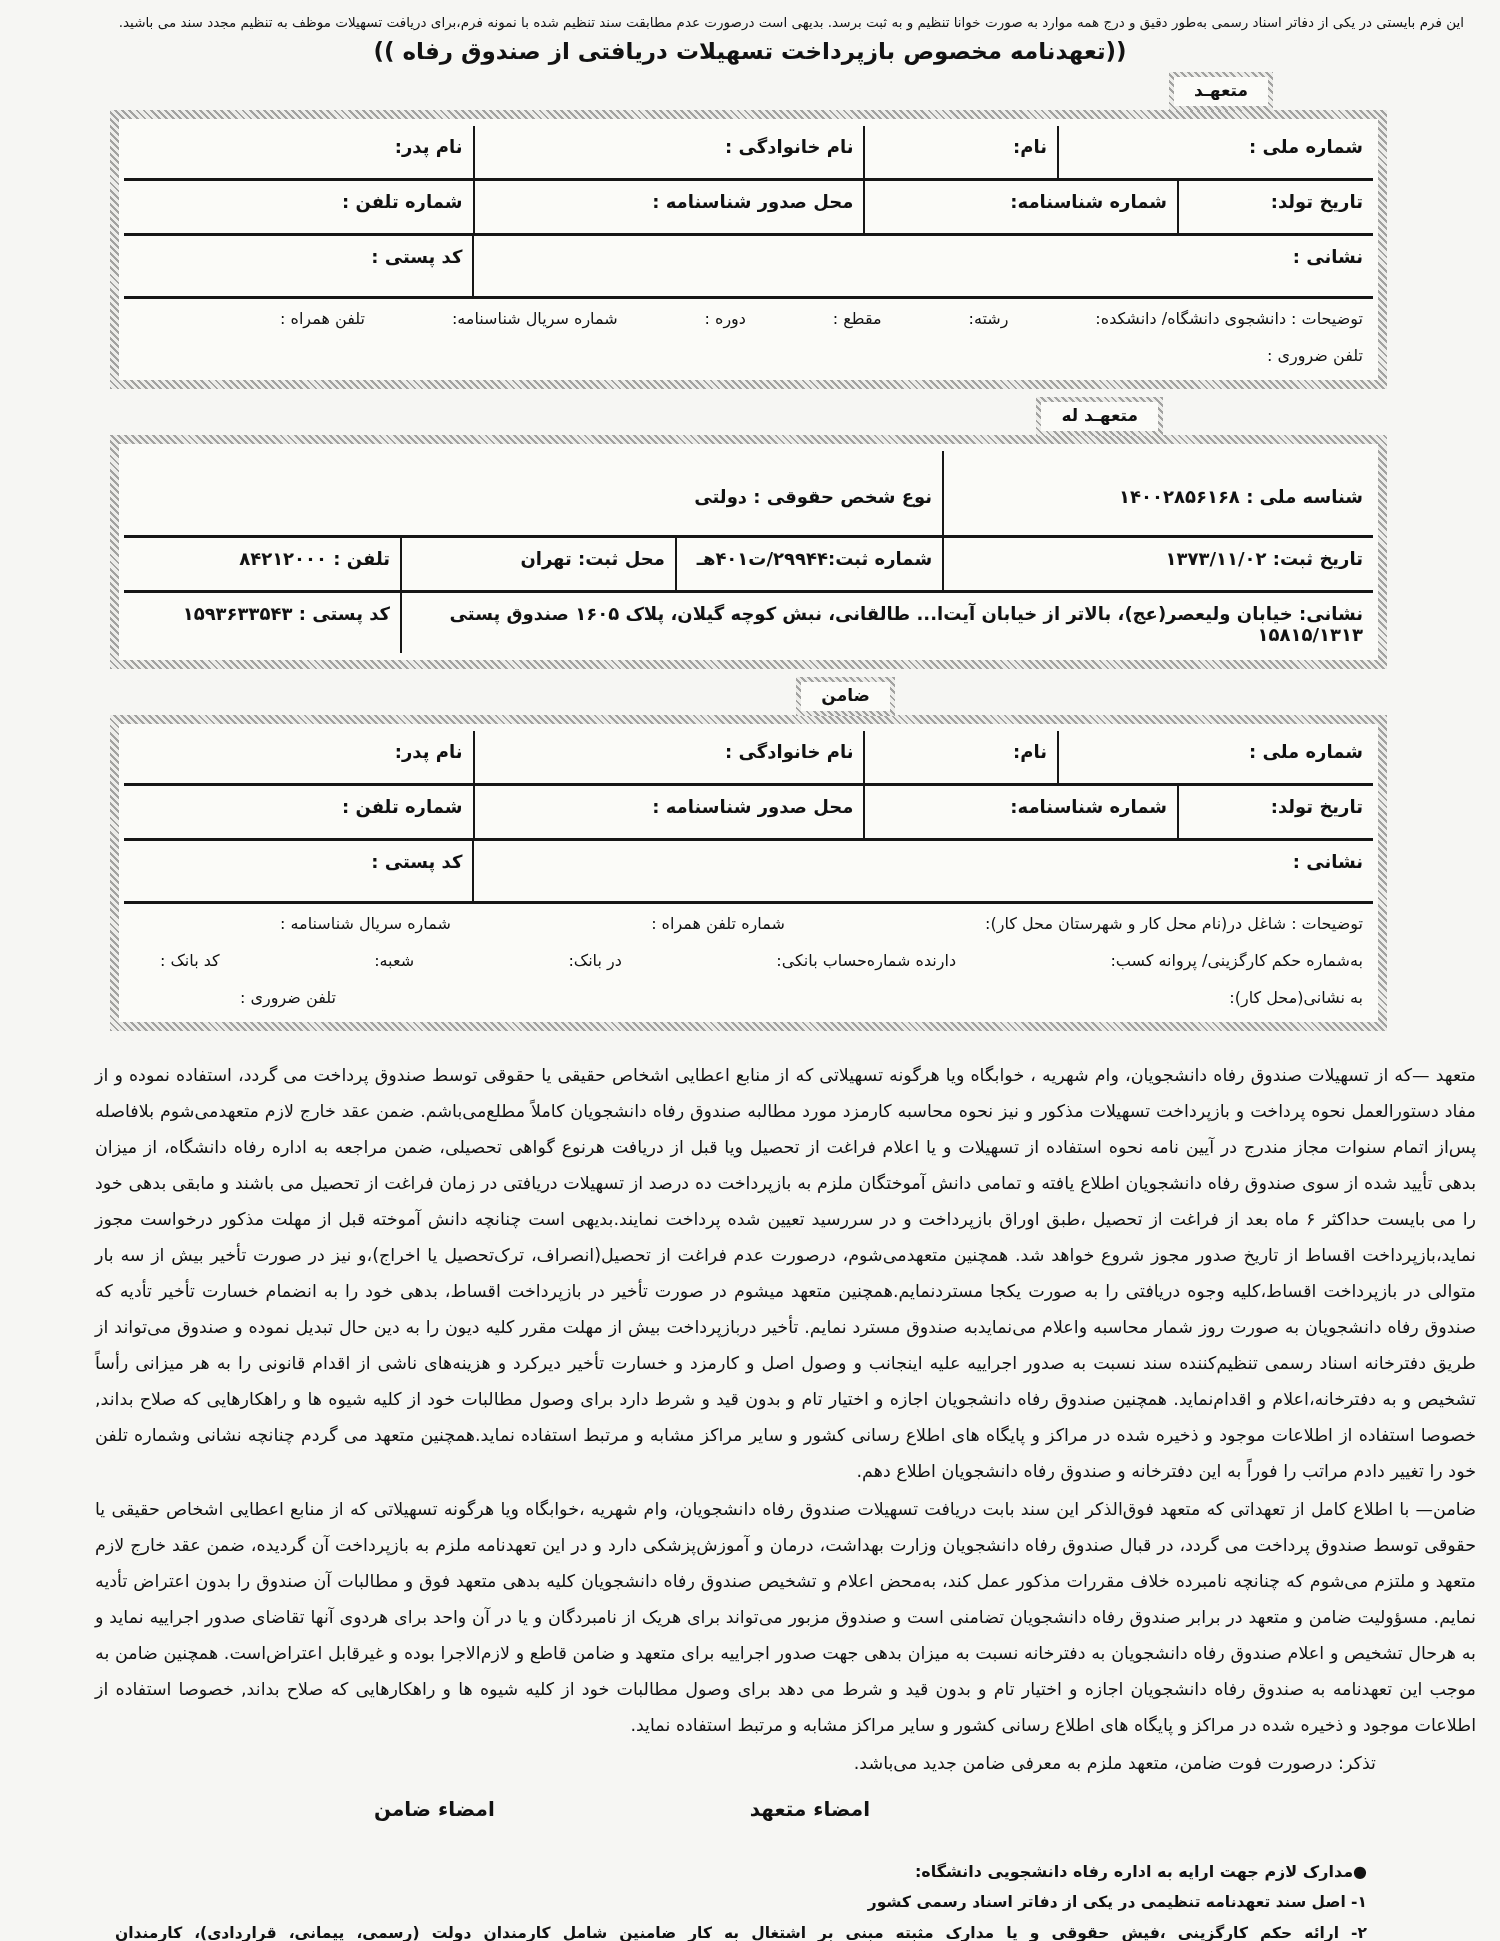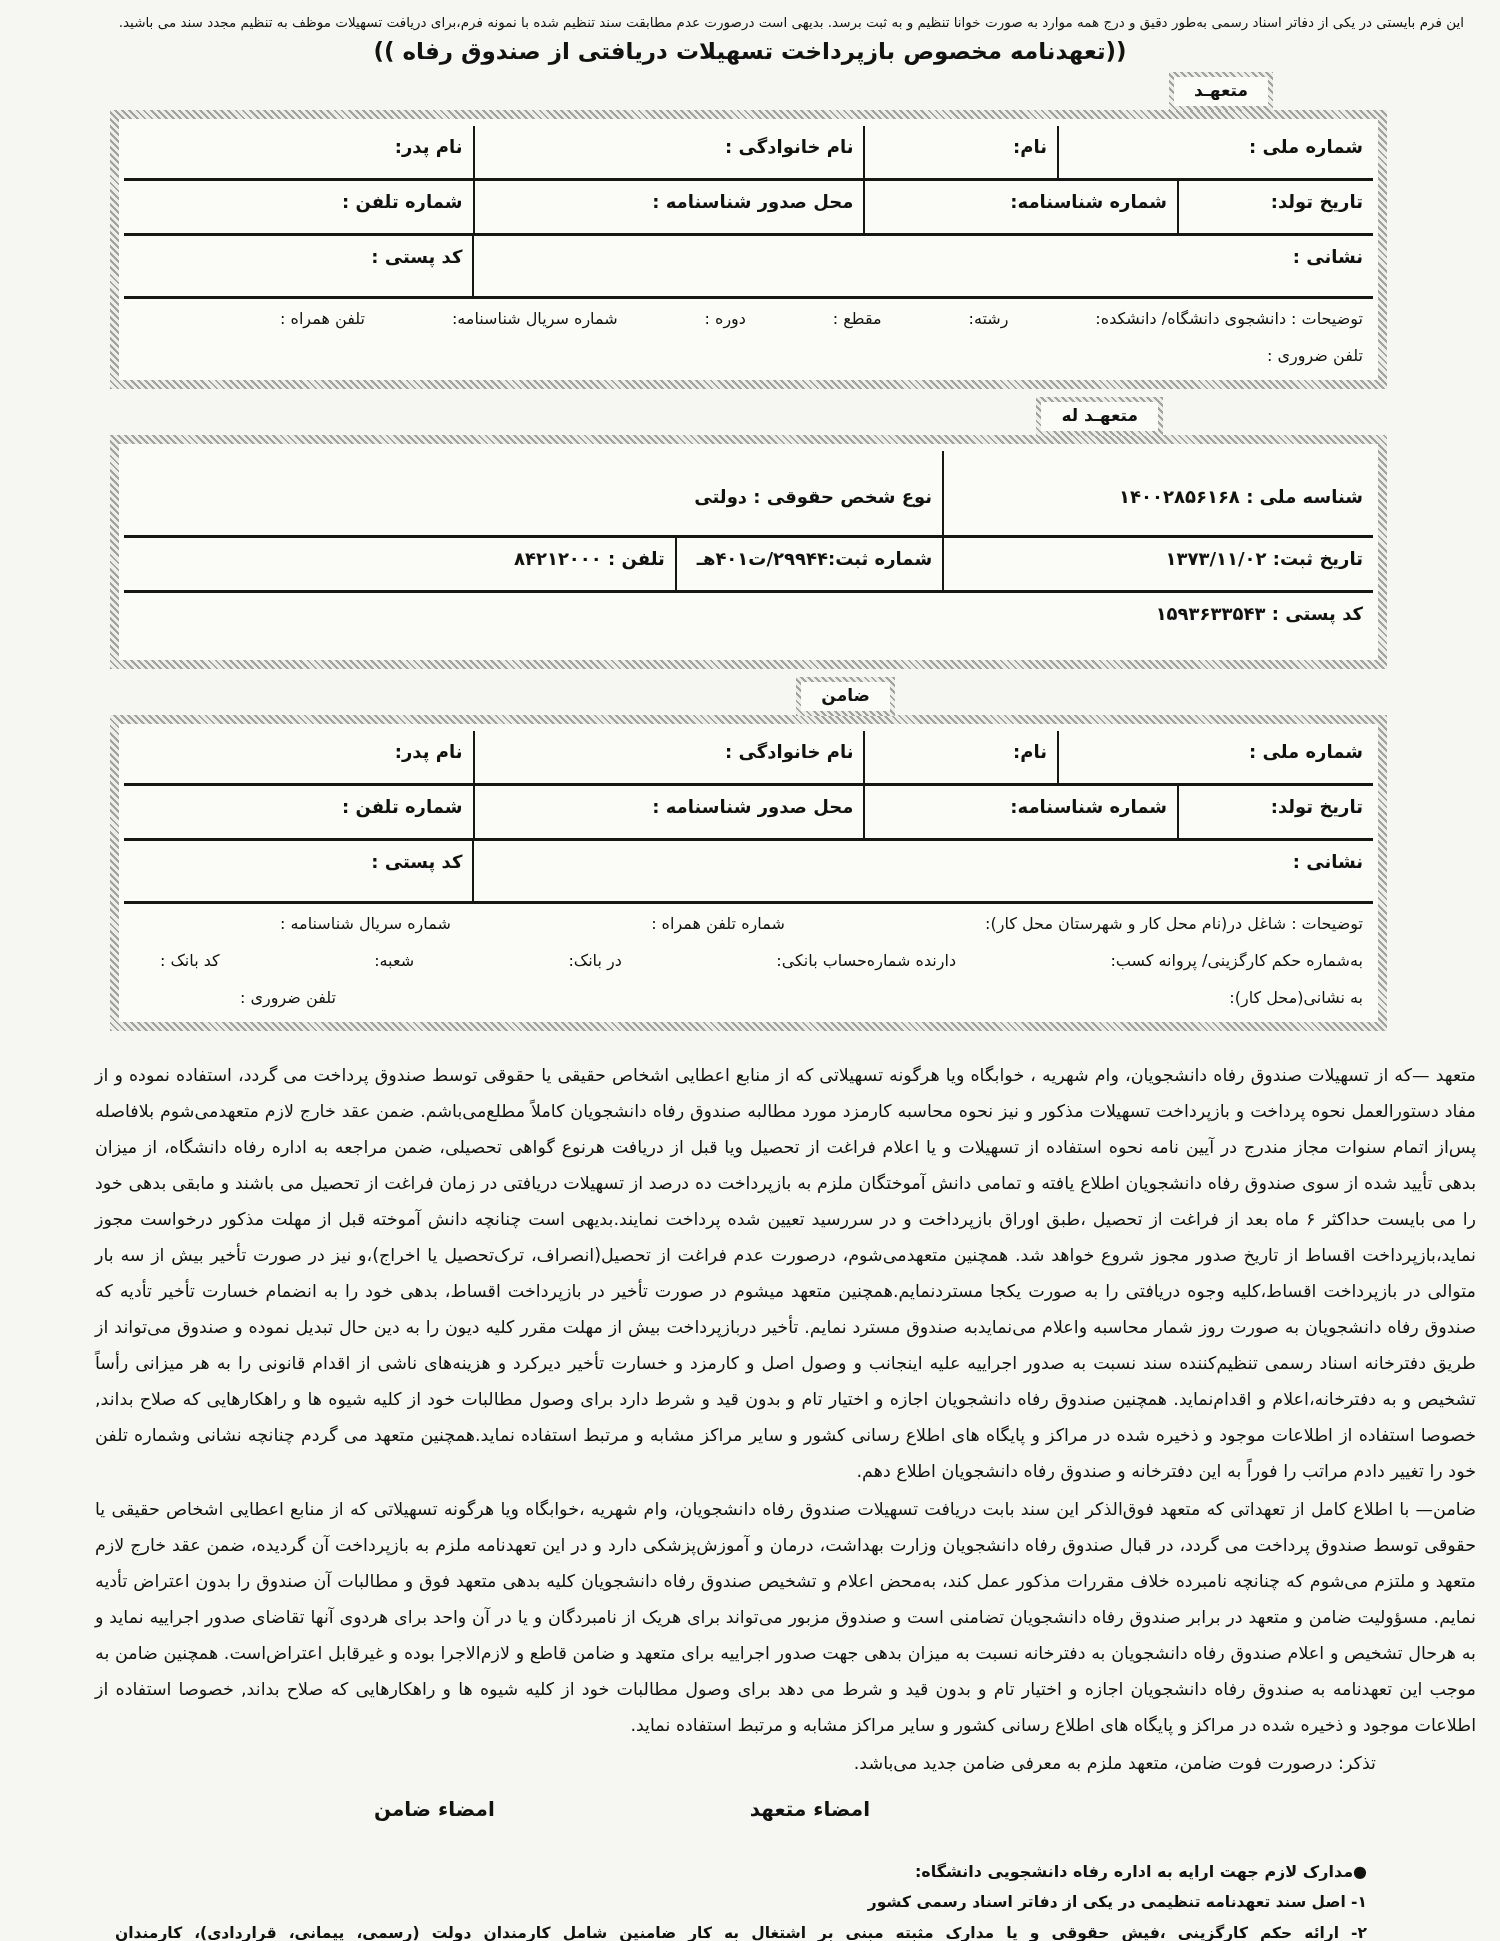--- a/index.html
+++ b/index.html
@@ -104,23 +104,25 @@
 </div>
 <div class="tframe hatch">
   <div class="tinner">
     <div class="trow">
       <div class="tc tall" style="width:34.5%">شناسه ملی : ۱۴۰۰۲۸۵۶۱۶۸</div>
       <div class="tc tall" style="width:22.1%">نوع شخص حقوقی : دولتی</div>
     </div>
     <div class="trow">
       <div class="tc" style="width:34.5%">تاریخ ثبت: ۱۳۷۳/۱۱/۰۲</div>
       <div class="tc" style="width:21.4%">شماره ثبت:۲۹۹۴۴/ت۴۰۱هـ</div>
+      <div class="tc" style="width:22.0%">محل ثبت: تهران</div>
       <div class="tc" style="width:22.1%">تلفن : ۸۴۲۱۲۰۰۰</div>
     </div>
     <div class="trow">
+      <div class="tc mid" style="width:77.9%">نشانی: خیابان ولیعصر(عج)، بالاتر از خیابان آیت‌ا... طالقانی، نبش کوچه گیلان، پلاک ۱۶۰۵ صندوق پستی ۱۵۸۱۵/۱۳۱۳</div>
       <div class="tc mid" style="width:22.1%">کد پستی : ۱۵۹۳۶۳۳۵۴۳</div>
     </div>
   </div>
 </div>
 
 <div class="tab-wrap">
   <div class="tab hatch tab-guarantor">
     <div class="tab-inner">ضامن</div>
   </div>
 </div>

